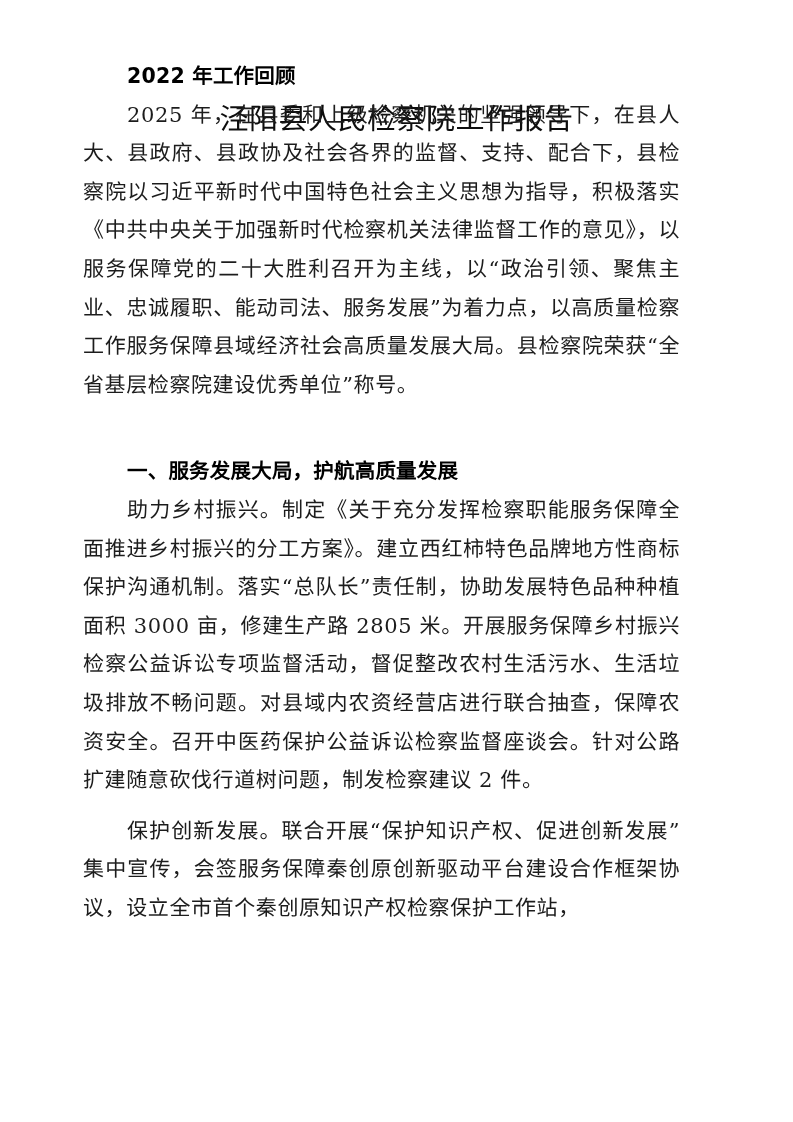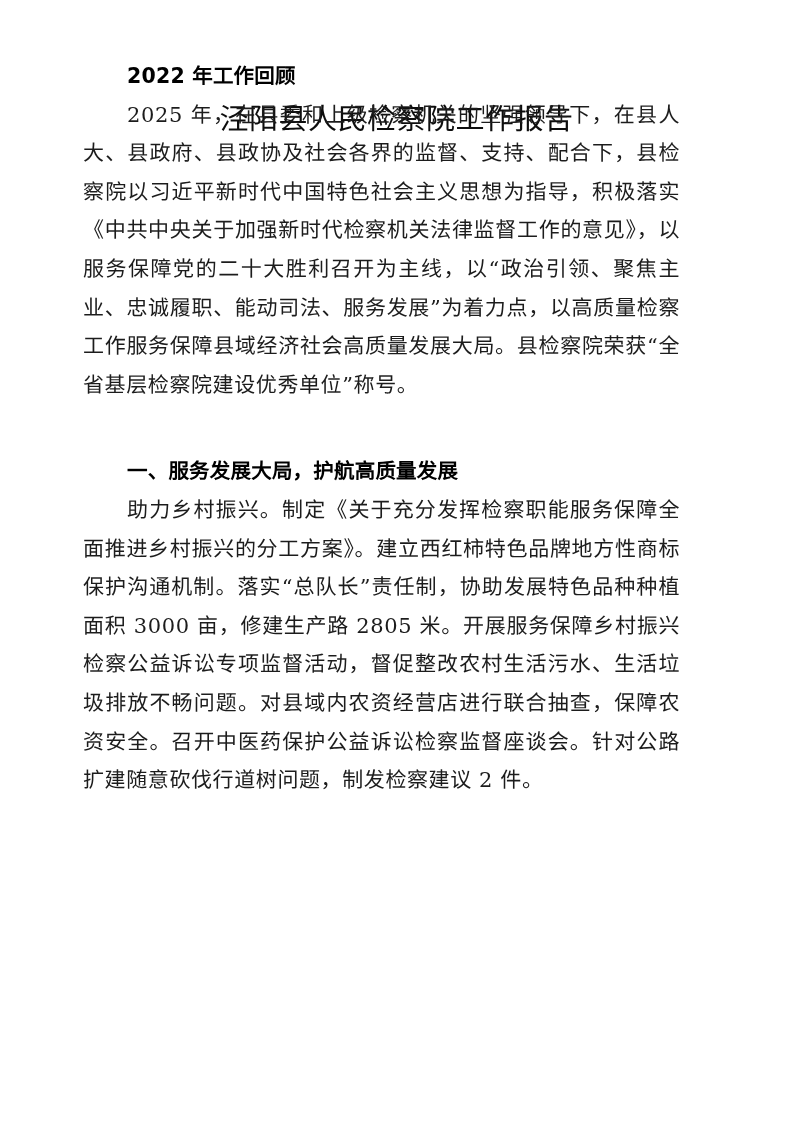--- a/index.html
+++ b/index.html
@@ -99,15 +99,16 @@
     <h2 class="sub-heading">2022 年工作回顾</h2>
 
     <p class="para">2025 年，在县委和上级检察机关的坚强领导下，在县人大、县政府、县政协及社会各界的监督、支持、配合下，县检察院以习近平新时代中国特色社会主义思想为指导，积极落实《中共中央关于加强新时代检察机关法律监督工作的意见》，以服务保障党的二十大胜利召开为主线，以“政治引领、聚焦主业、忠诚履职、能动司法、服务发展”为着力点，以高质量检察工作服务保障县域经济社会高质量发展大局。县检察院荣获“全省基层检察院建设优秀单位”称号。</p>
 
     <h2 class="sub-heading section">一、服务发展大局，护航高质量发展</h2>
 
     <p class="para">助力乡村振兴。制定《关于充分发挥检察职能服务保障全面推进乡村振兴的分工方案》。建立西红柿特色品牌地方性商标保护沟通机制。落实“总队长”责任制，协助发展特色品种种植面积 3000 亩，修建生产路 2805 米。开展服务保障乡村振兴检察公益诉讼专项监督活动，督促整改农村生活污水、生活垃圾排放不畅问题。对县域内农资经营店进行联合抽查，保障农资安全。召开中医药保护公益诉讼检察监督座谈会。针对公路扩建随意砍伐行道树问题，制发检察建议 2 件。</p>
 
     <div class="gap-para"></div>
 
+    <p class="para">保护创新发展。联合开展“保护知识产权、促进创新发展”集中宣传，会签服务保障秦创原创新驱动平台建设合作框架协议，设立全市首个秦创原知识产权检察保护工作站，</p>
 
   </div>
 </div>
 
 </body></html>

